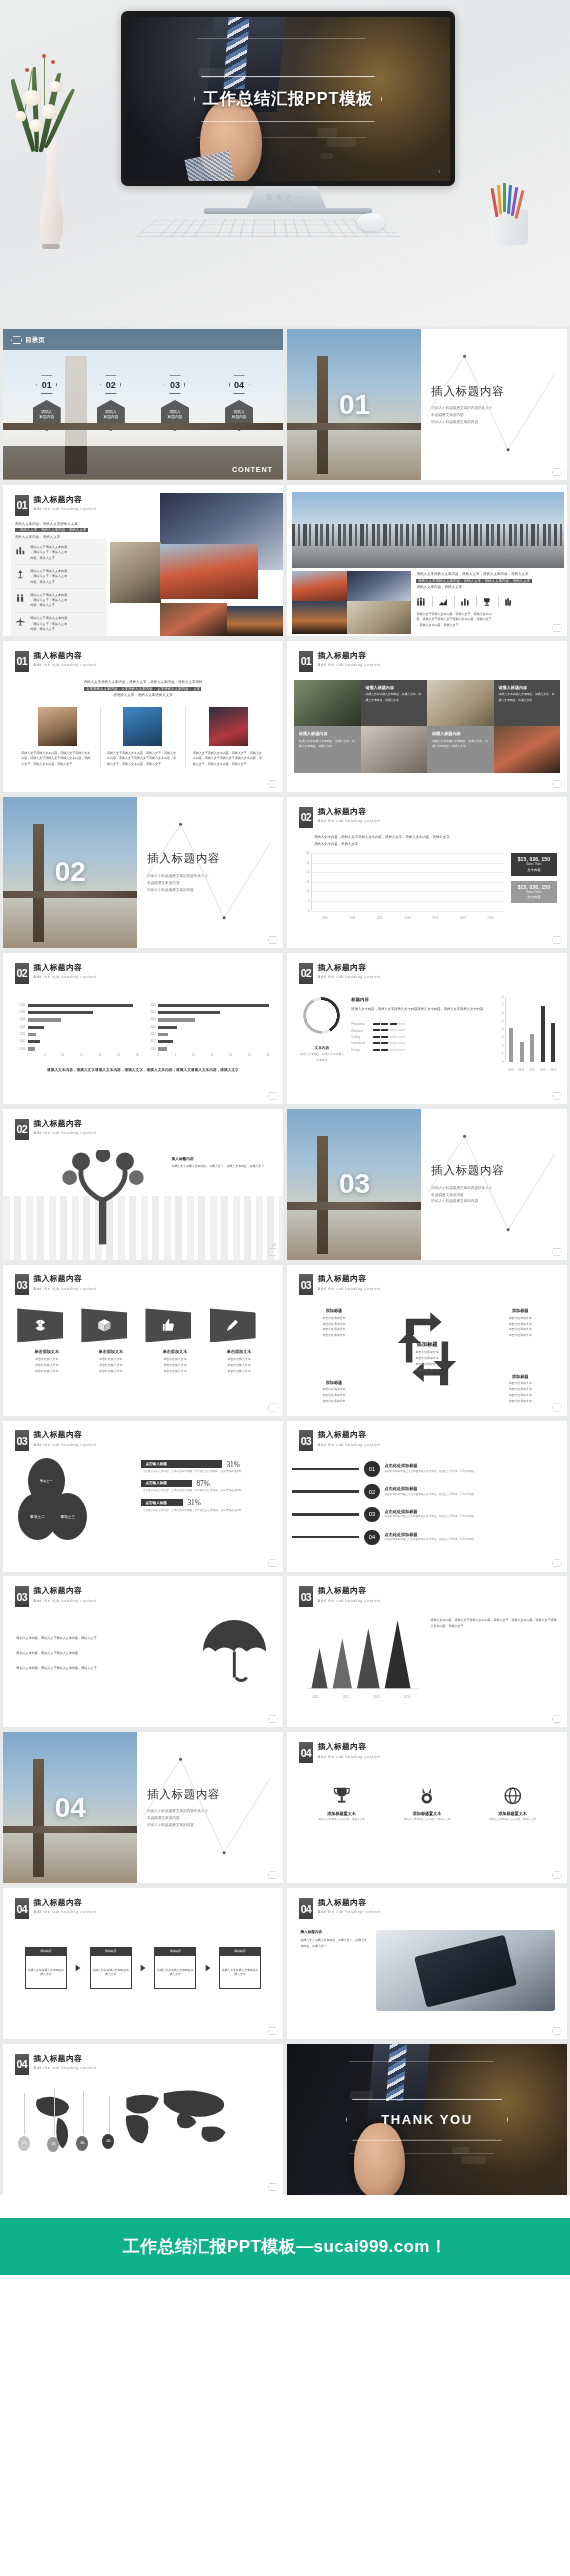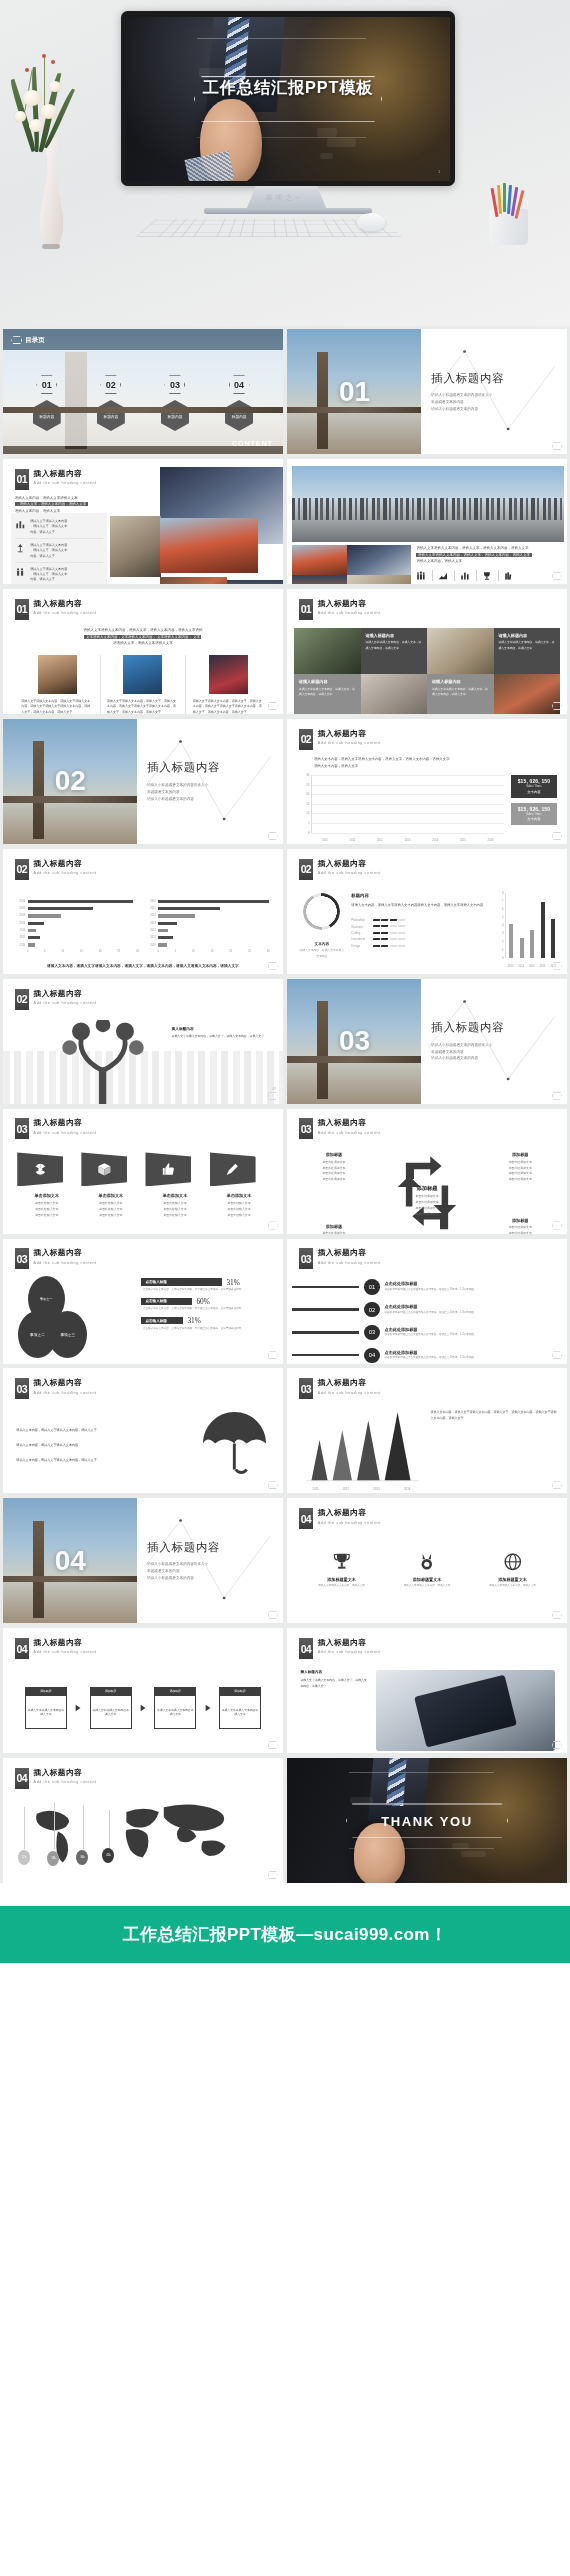--- a/index.html
+++ b/index.html
@@ -56,21 +56,21 @@
   .hero-blk { position:absolute; background:rgba(255,255,255,.07); border-radius:2.4px; }
   .hb1 { left:22.5%; top:31%; width:8%; height:6%; }
   .hb2 { left:59%; top:68%; width:6%; height:5%; }
   .hb3 { left:62%; top:74%; width:9%; height:5.5%; }
   .hb4 { left:60%; top:83%; width:4%; height:3.5%; }
   .hero-titlebox {
     position:absolute; left:50%; top:50%; transform:translate(-50%,-50%);
     width:58%; height:28%;
     border:1.3px solid rgba(255,255,255,.85);
     clip-path:polygon(4% 0,96% 0,100% 50%,96% 100%,4% 100%,0 50%);
-    display:flex; align-items:flex-start; justify-content:center;
+    display:flex; align-items:center; justify-content:center;
   }
   .hero-title {
     color:#fff; font-size:16.3px; font-weight:bold; letter-spacing:0.8px;
     text-shadow:0 0.8px 3.3px rgba(0,0,0,.7);
   }
   .hero-pagenum { position:absolute; right:3%; bottom:4%; color:rgba(255,255,255,.5); font-size:4.1px; }
   .hero-neck {
     position:absolute; left:246px; top:186px; width:81px; height:24.4px;
     background:linear-gradient(180deg,#d9dde2 0%,#b9c0c8 100%);
     clip-path:polygon(12% 0,88% 0,100% 100%,0 100%);
@@ -123,21 +123,21 @@
     background:linear-gradient(100deg,#f3f4f5,#d9dde1); border-radius:3.3px 3.3px 4.9px 4.9px;
   }
   .pencil { position:absolute; width:3.3px; height:29px; border-radius:0.8px; }
 
   
   .grid {
     display:grid; grid-template-columns:1fr 1fr; gap:4.9px 4.9px;
     padding:3.3px 3.3px 0 3.3px; background:#e9eaea;
   }
   .slide {
-    position:relative; width:100%; height:125px; background:#fff; overflow:hidden;
+    position:relative; width:100%; height:151px; background:#fff; overflow:hidden;
     font-size:3.3px; color:#3a3a3a;
   }
   .slide .wm {
     position:absolute; right:4.9px; bottom:4.1px; width:9.8px; height:8.1px;
     border:0.8px solid #d6d7d8;
     clip-path:polygon(16% 0,84% 0,100% 50%,84% 100%,16% 100%,0 50%);
   }
   .slide .pgn { position:absolute; right:6.5px; bottom:13px; font-size:3.3px; color:#b9b9b9; }
 
   
@@ -1144,21 +1144,21 @@
           </div>
 
         <div style="position:absolute;left:138px;top:3.3px;width:130px;">
           <div class="pct-row">
               <div class="pct-bar">点击输入标题</div>
               <span class="pct-val">31%</span>
             </div>
           <div class="pct-desc">点击输入简短文字内容，文字内容简明扼要，不需要全的文字修饰，言简意赅表达即可。</div>
           <div class="pct-row">
               <div class="pct-bar" style="width:51px;">点击输入标题</div>
-              <span class="pct-val">60%</span>
+              <span class="pct-val">87%</span>
             </div>
           <div class="pct-desc">点击输入简短文字内容，文字内容简明扼要，不需要全的文字修饰，言简意赅表达即可。</div>
           <div class="pct-row">
               <div class="pct-bar" style="width:42px;">点击输入标题</div>
               <span class="pct-val">31%</span>
             </div>
           <div class="pct-desc">点击输入简短文字内容，文字内容简明扼要，不需要全的文字修饰，言简意赅表达即可。</div>
         </div>
       </div>
       <div class="wm"></div>

